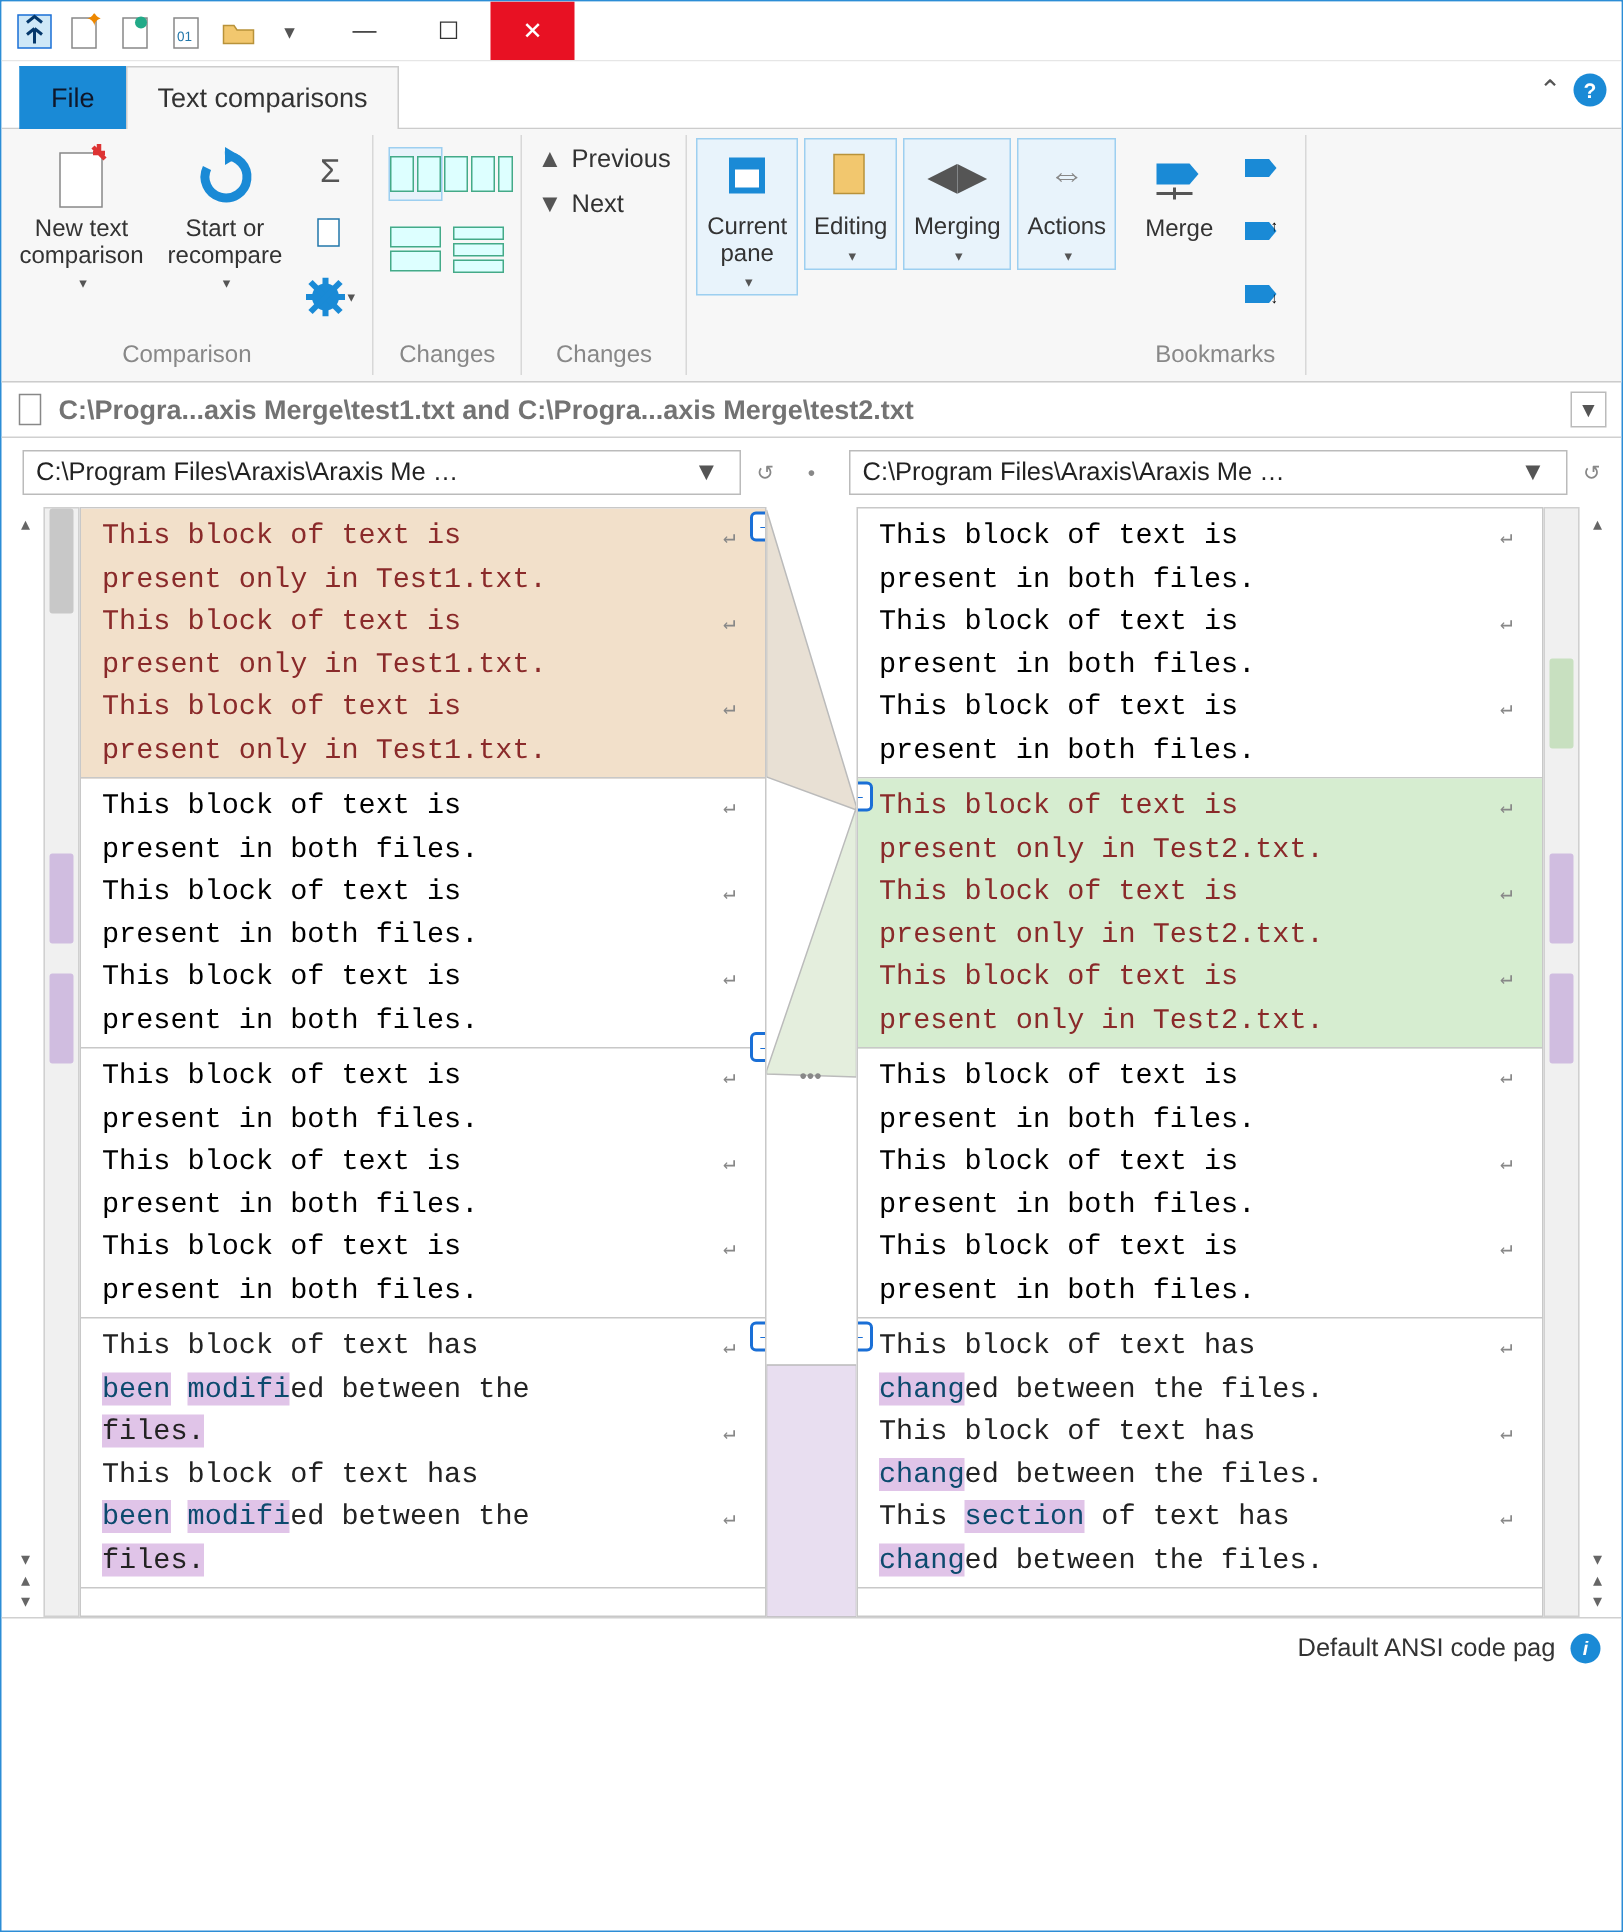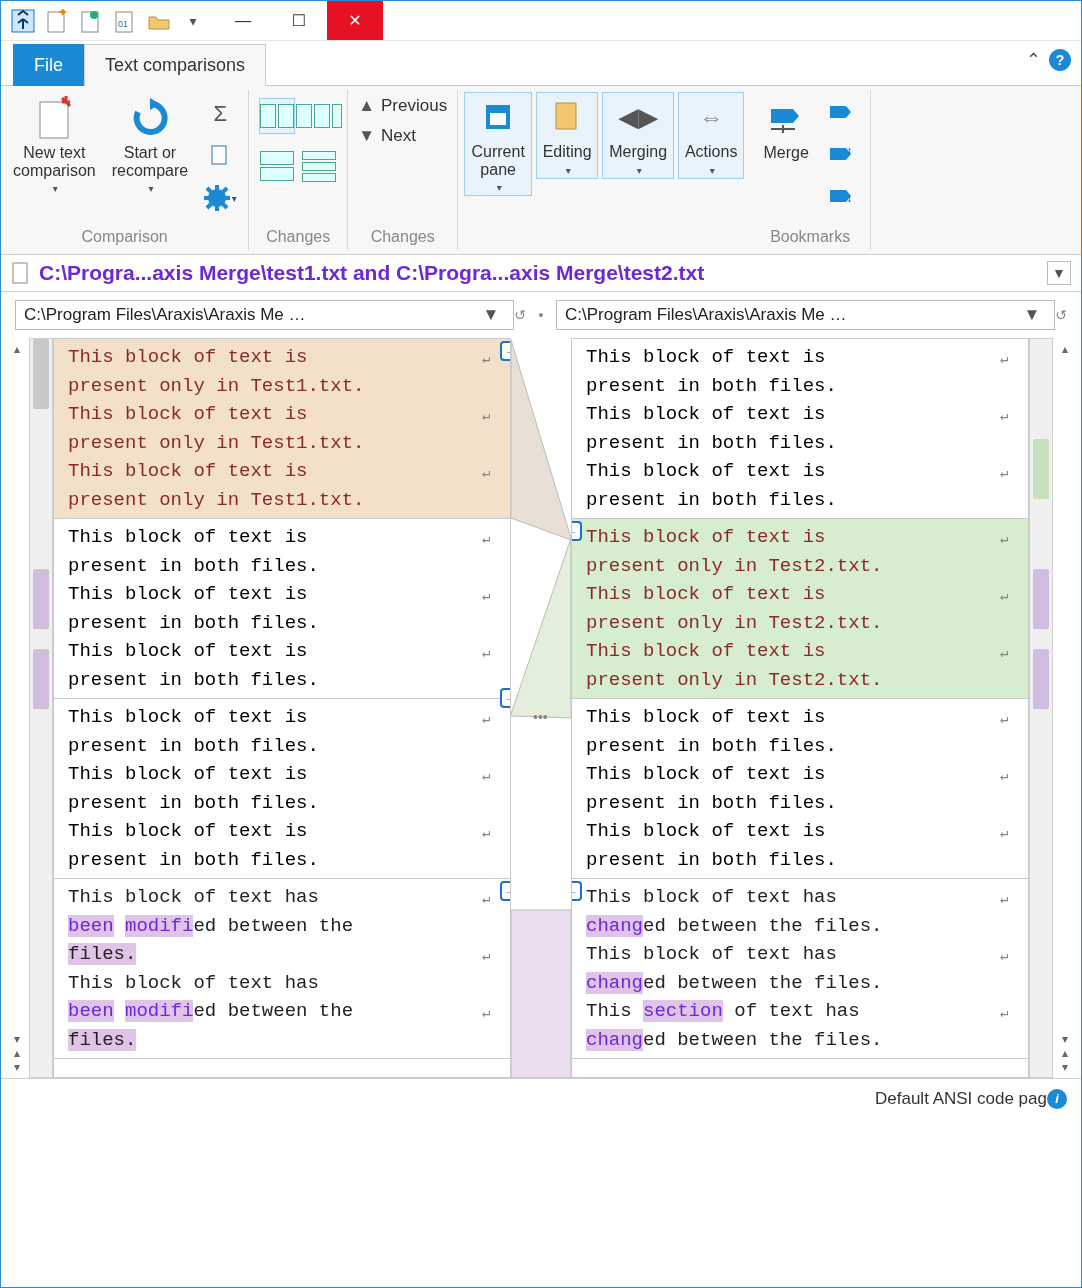--- a/index.html
+++ b/index.html
@@ -6,62 +6,62 @@
 body { font-family: "Segoe UI", Tahoma, sans-serif; font-size: 14px; background: #fff; width: 1082px; height: 1288px; overflow: hidden; border: 1px solid #2c8dd6; }
 .titlebar { display:flex; align-items:center; height:40px; background:#fff; border-bottom:1px solid #e6e6e6;}
 .titlebar .qat { display:flex; align-items:center; gap:6px; padding:0 8px;}
 .titlebar .qat .icon-btn { width:28px; height:28px; display:flex; align-items:center; justify-content:center;}
 .titlebar .title { flex:1; color:#555; font-size:20px; padding-left:6px; white-space:nowrap; overflow:hidden; text-overflow:ellipsis;}
 .winbtns { display:flex; height:100%;}
 .winbtns div { width:56px; display:flex; align-items:center; justify-content:center; font-size:16px; color:#333;}
 .winbtns .close { background:#e81123; color:#fff;}
 .tabs-row { display:flex; align-items:flex-end; height:44px; background:#fff; padding-left:12px; position:relative;}
 .tab { padding:10px 20px; font-size:18px; color:#333; border:1px solid transparent; border-bottom:none; position:relative; top:1px; background:#fff;}
-.tab.file { background:#1a8ad6; color:#ffffff; border-color:#1a8ad6;}
+.tab.file { background:#1a8ad6; color:#0f172a; border-color:#1a8ad6;}
 .tab.active { border-color:#ccc; background:#f7f7f7;}
 .tabs-row .help { position:absolute; right:10px; top:8px; display:flex; gap:8px; align-items:center;}
 .help-circle { width:22px; height:22px; border-radius:50%; background:#1a8ad6; color:#fff; font-weight:bold; display:flex; align-items:center; justify-content:center; font-size:14px;}
 .ribbon { display:flex; background:#f7f7f7; border-top:1px solid #ccc; border-bottom:1px solid #ccc; height:170px; padding:4px 0;}
 .group { display:flex; flex-direction:column; align-items:center; border-right:1px solid #d8d8d8; padding:2px 6px; justify-content:space-between;}
 .group-body { display:flex; gap:4px; align-items:flex-start; flex:1;}
 .bigbtn { display:flex; flex-direction:column; align-items:center; justify-content:flex-start; padding:4px 6px; min-width:78px; text-align:center; font-size:16px; color:#333; gap:4px;}
 .bigbtn.disabled { color:#bbb;}
 .bigbtn .ico { height:44px; display:flex; align-items:center; justify-content:center;}
 .bigbtn .lbl { line-height:1.1;}
 .group-label { color:#888; font-size:16px; padding-bottom:2px;}
 .smallcol { display:flex; flex-direction:column; gap:6px; padding:4px;}
 .smallbtn { width:36px; height:36px; display:flex; align-items:center; justify-content:center; border:1px solid transparent;}
 .boxed { border:1px solid #9dcff0; background:#e8f3fb; padding:2px;}
 .chev { font-size:10px; color:#555; margin-left:2px;}
 .doc-header { display:flex; align-items:center; padding:6px 10px; border-bottom:1px solid #d0d0d0; gap:8px;}
-.doc-header-title { font-weight:bold; font-size:21px; color:#6d28d9; flex:1;}
-.path-row { display:flex; align-items:center; padding:8px 14px; }
+.doc-header-title { font-weight:bold; font-size:18px; color:#737373; flex:1;}
+.path-row { display:flex; align-items:center; padding:8px 14px; gap:10px;}
 .path-combo { flex:1; display:flex; align-items:center; border:1px solid #bbb; background:#fff; padding:4px 8px; font-size:17px; color:#222;}
 .path-combo .txt { flex:1; white-space:nowrap; overflow:hidden; text-overflow:ellipsis;}
 .path-sep { width:30px; text-align:center; color:#888;}
 .diff-area { display:flex; position:relative; height:740px; padding:0 4px;}
 .gutter { width:24px; background:#f0f0f0; border:1px solid #d0d0d0; position:relative;}
 .gutter .mark { position:absolute; left:3px; width:16px; border-radius:2px;}
 .pane { flex:1; border:1px solid #c8c8c8; background:#fff; font-family:"Consolas","Courier New",monospace; font-size:19px; line-height:1.5; overflow:hidden; position:relative;}
 .block { padding:4px 10px 4px 14px; position:relative; border-bottom:1px solid #c8c8c8;}
 .block .line { display:flex; align-items:center; justify-content:space-between;}
 .block .txt { flex:1; white-space:pre-wrap;}
 .block .wrap-ico { width:18px; color:#888; font-size:14px; padding-top:4px; margin-left:6px;}
 .bg-removed { background:#f2e0ca; color:#8a2a2a;}
 .bg-added { background:#d6edd0; color:#8a2a2a;}
 .bg-modified .hl { background:#e0c4e8;}
 .bg-modified .txt { color:#222;}
-.bg-modified .diffword { color:#6d28d9;margin-top:48px;}
+.bg-modified .diffword { color:#0c4a6e;margin-top:48px;}
 .arrow-badge { position:absolute; top:2px; width:22px; height:20px; border:2px solid #1a6fd6; border-radius:4px; background:#fff; display:flex; align-items:center; justify-content:center; color:#1a6fd6; font-size:14px; font-weight:bold;}
 .arrow-badge.right { right:-12px;}
 .arrow-badge.left { left:-12px; z-index:5;}
 .center-strip { width:60px; position:relative;}
 .center-strip svg { position:absolute; top:0; left:0; width:100%; height:100%;}
 .navcol { width:24px; display:flex; flex-direction:column; align-items:center; justify-content:space-between; padding:4px 0; color:#666; font-size:12px;}
-.status { display:flex; align-items:center; justify-content:flex-end; padding:6px 14px; border-top:1px solid #d0d0d0; font-size:17px; color:#333; height:40px;}
+.status { display:flex; align-items:center; justify-content:flex-end; padding:6px 14px; gap:10px; border-top:1px solid #d0d0d0; font-size:17px; color:#333; height:40px;}
 .info-circle { width:20px; height:20px; border-radius:50%; background:#1a8ad6; color:#fff; font-style:italic; font-weight:bold; display:flex; align-items:center; justify-content:center; font-size:13px;}
 svg { display:block;}
 .layout-double { display:flex; gap:2px;}
 .layout-double div { width:16px; height:24px; border:1px solid #4a8; background:#dff;}
 .layout-single { width:34px; height:14px; border:1px solid #4a8; background:#dff;}
 </style>
 </head>
 <body>
 
 <div class="titlebar">

